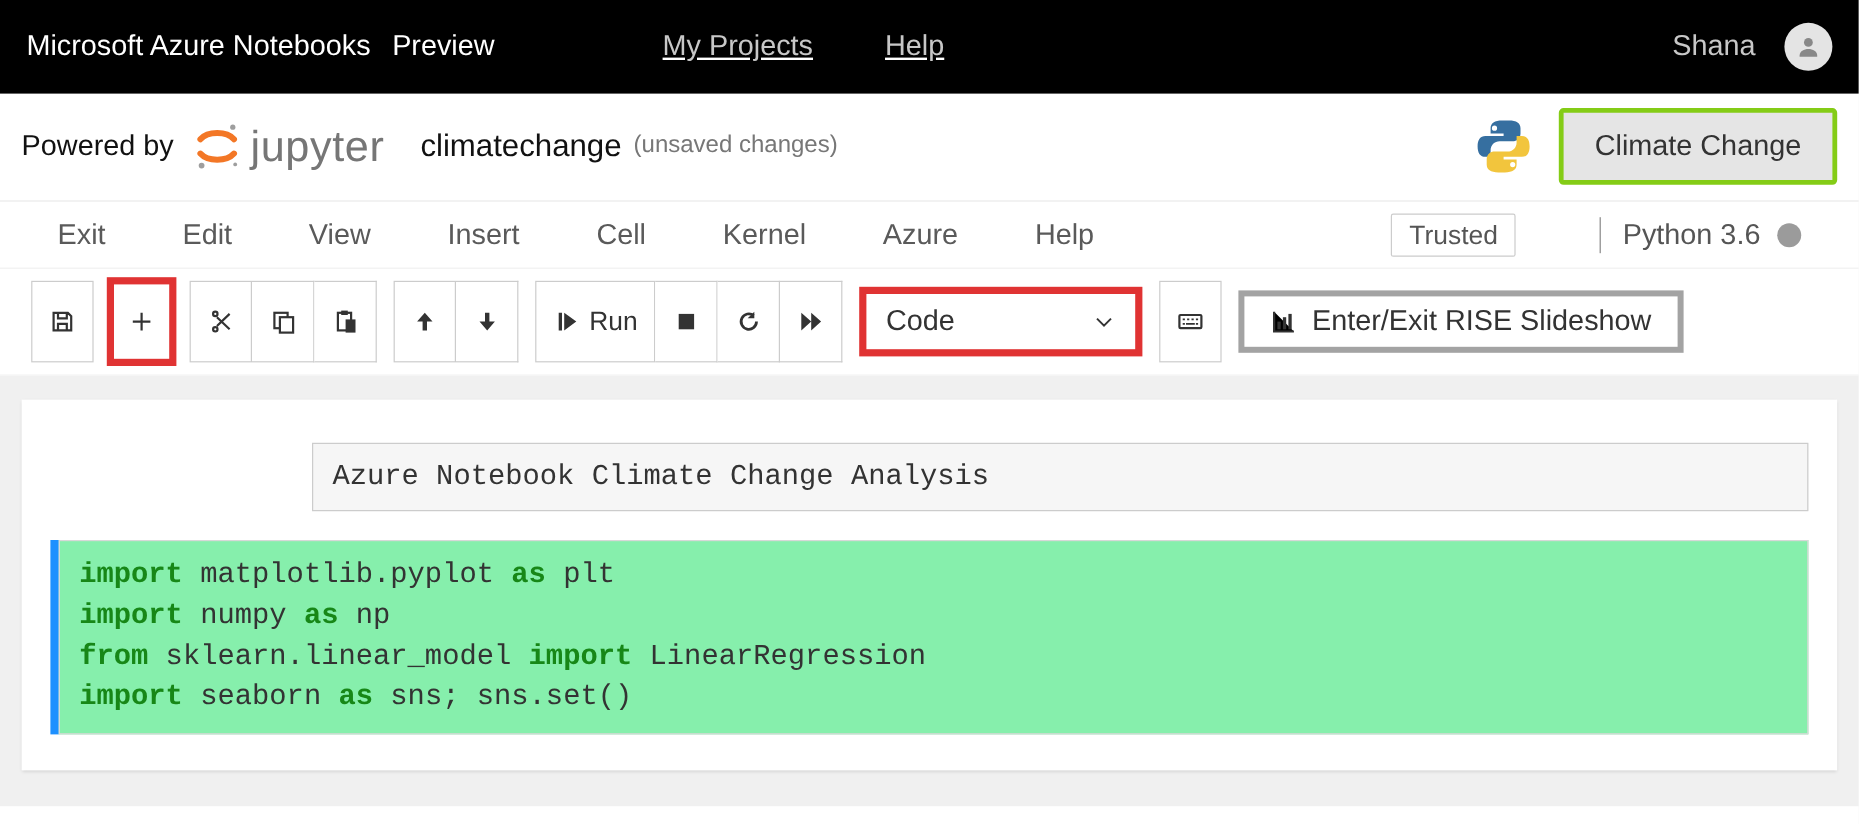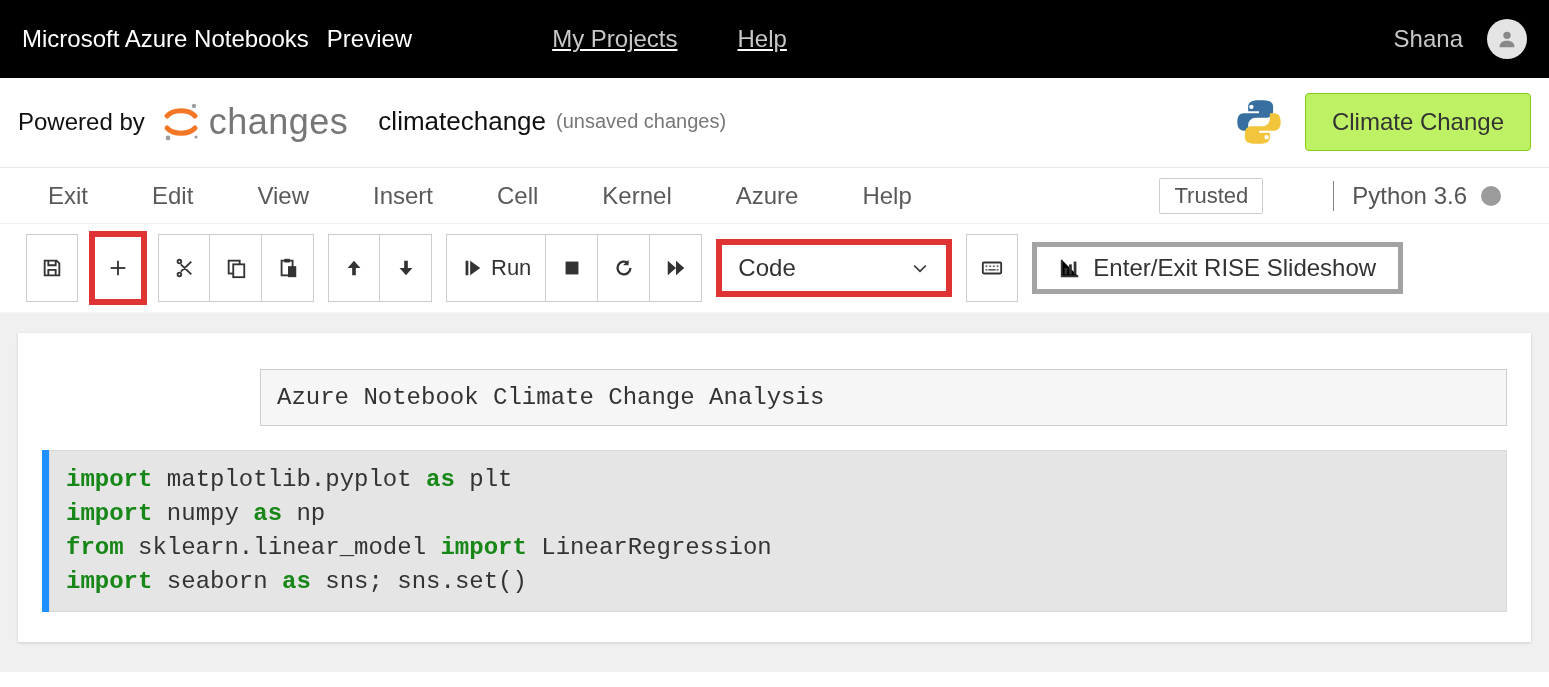--- a/index.html
+++ b/index.html
@@ -114,26 +114,26 @@
     }
     .jupyter-row .spacer {
       flex: 1;
     }
     .python-logo {
       width: 52px;
       height: 52px;
       margin-right: 20px;
     }
     .kernel-btn {
-      border: 1px solid #84cc16;
+      border: 4px solid #84cc16;
       border-radius: 4px;
       padding: 14px 26px;
       font-size: 24px;
       color: #333;
-      background: #bef264;
+      background: #e5e5e5;
       cursor: pointer;
     }
     
     .menu-bar {
       display: flex;
       align-items: center;
       padding: 8px 48px 8px;
       border-bottom: 1px solid #f0f0f0;
       color: #5a5a5a;
       font-size: 24px;
@@ -275,21 +275,21 @@
       width: 211px;
       text-align: right;
       padding: 16px 18px 0 0;
       font-family: "Consolas", "Courier New", monospace;
       font-size: 24px;
       color: #2b3a8e;
     }
     .code-input {
       flex: 1;
       border: 1px solid #d8d8d8;
-      background: #e5e5e5;
+      background: #86efac;
       padding: 12px 16px;
       font-family: "Consolas", "Courier New", monospace;
       font-size: 24px;
       line-height: 34px;
       color: #333;
     }
     .kw-import { color: #178717; font-weight: bold; }
     .kw-as { color: #178717; font-weight: bold; }
     .kw-from { color: #178717; font-weight: bold; }
   </style>
@@ -318,21 +318,21 @@
   <div class="jupyter-logo">
     <div class="jupyter-mark">
       <svg viewBox="0 0 44 44" width="44" height="44">
         <path class="arc" d="M8 16 A 16 10 0 0 1 36 16"></path>
         <path class="arc" d="M8 28 A 16 10 0 0 0 36 28"></path>
         <circle class="dot" cx="35" cy="6" r="2.2"></circle>
         <circle class="dot" cx="9" cy="38" r="2.4"></circle>
         <circle class="dot" cx="37" cy="37" r="1.6"></circle>
       </svg>
     </div>
-    <span class="jupyter-text">changes</span>
+    <span class="jupyter-text">jupyter</span>
   </div>
   <span class="nb-title">climatechange</span>
   <span class="nb-status">(unsaved changes)</span>
   <div class="spacer"></div>
   <svg class="python-logo" viewBox="0 0 48 48">
     <path fill="#366fa0" d="M23 4c-6 0-9 2-9 6v4h10v2H10c-4 0-6 3-6 8s2 8 6 8h4v-5c0-4 3-7 7-7h10c3 0 6-2 6-6V10c0-4-3-6-9-6h-5zM17 8a2 2 0 1 1 0 4 2 2 0 0 1 0-4z"></path>
     <path fill="#f2c53d" d="M25 44c6 0 9-2 9-6v-4H24v-2h14c4 0 6-3 6-8s-2-8-6-8h-4v5c0 4-3 7-7 7H17c-3 0-6 2-6 6v4c0 4 3 6 9 6h5zm6-4a2 2 0 1 1 0-4 2 2 0 0 1 0 4z"></path>
   </svg>
   <button class="kernel-btn">Climate Change</button>
 </div>

